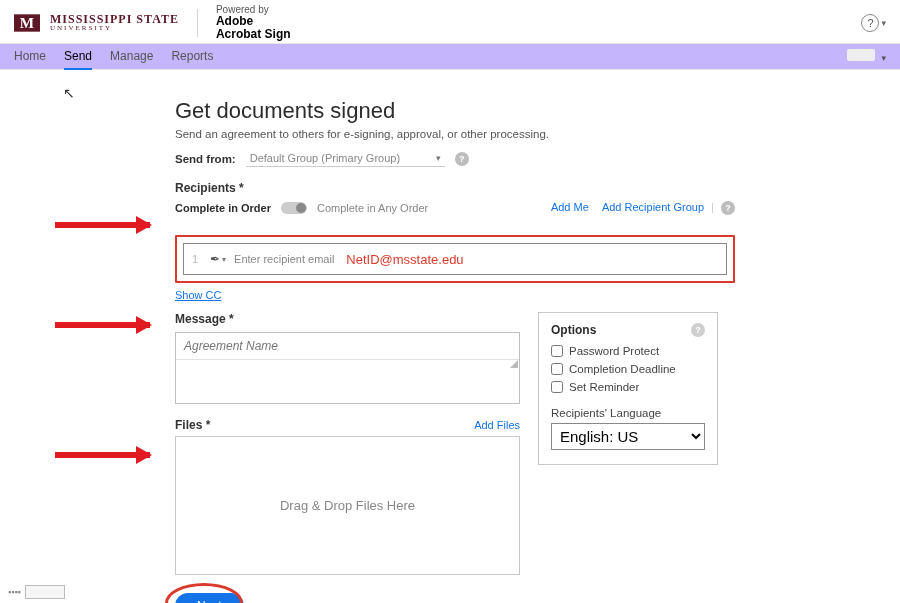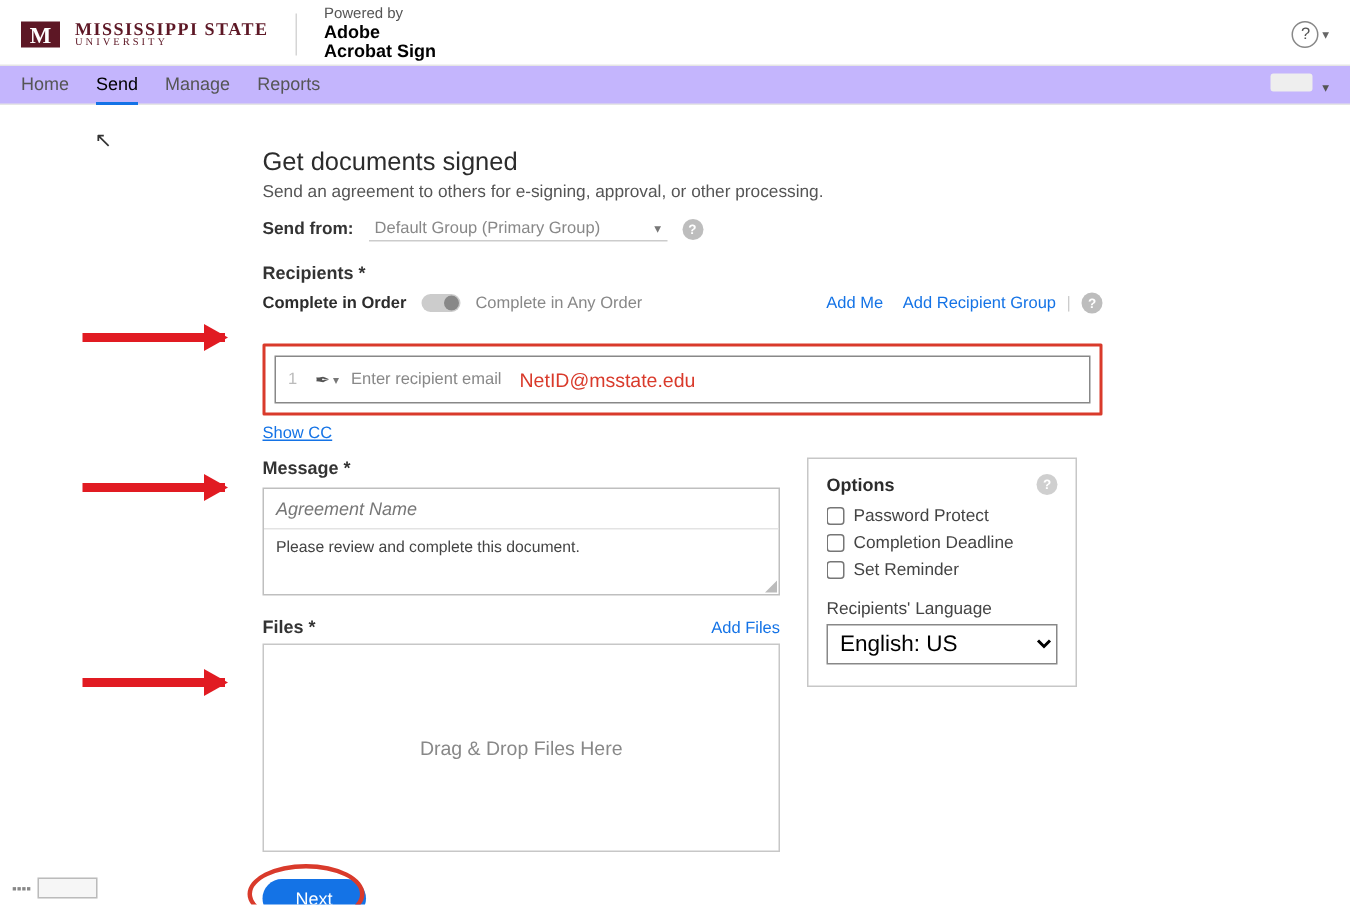--- a/index.html
+++ b/index.html
@@ -57,21 +57,21 @@
   .nav-tabs span { color: #555; cursor: pointer; padding: 5px 0;}
   .nav-tabs span.active { color: #000; border-bottom: 2px solid #1473e6; }
   .user-chip {
     width: 28px; height: 12px; background: #eee; border-radius: 2px;
     display: inline-block;
   }
   .user-caret { font-size: 9px; color: #555; margin-left: 3px;}
   .content {
     position: absolute; left: 175px; top: 98px; width: 560px;
   }
-  h2 { margin: 0 0 4px 0; font-size: 17px; font-weight: 400; color: #2c2c2c; }
+  h2 { margin: 0 0 4px 0; font-size: 22px; font-weight: 400; color: #2c2c2c; }
   .subtitle { font-size: 11.5px; color: #555; margin-bottom: 10px; }
   .sendfrom-row { display: flex; align-items: center; gap: 10px; font-size: 11.5px; margin-bottom: 14px;}
   .sendfrom-row .lbl { font-weight: 600; color: #333; }
   .sendfrom-sel {
     color: #888; border-bottom: 1px solid #ccc; padding: 2px 4px;
     display: flex; align-items: center; gap: 36px; font-size: 11px;
   }
   .sendfrom-sel .caret { color: #777; font-size: 9px;}
   .info-circ {
     width: 14px; height: 14px; border-radius: 50%; background: #bdbdbd;
@@ -254,21 +254,20 @@
       <span class="annot">NetID@msstate.edu</span>
     </div>
   </div>
   <a href="#" class="showcc">Show CC</a>
 
   <div class="row2">
     <div class="col-left">
       <div class="section-lbl">Message *</div>
       <div class="msgbox">
         <div class="name">Agreement Name</div>
-        <div class="body">Please review and complete this document.</div>
         <div class="resize"></div>
       </div>
 
       <div class="files-hdr">
         <span class="section-lbl" style="margin:0;">Files *</span>
         <a href="#">Add Files</a>
       </div>
       <div class="dropzone">
         <span>Drag &amp; Drop Files Here</span>
       </div>

